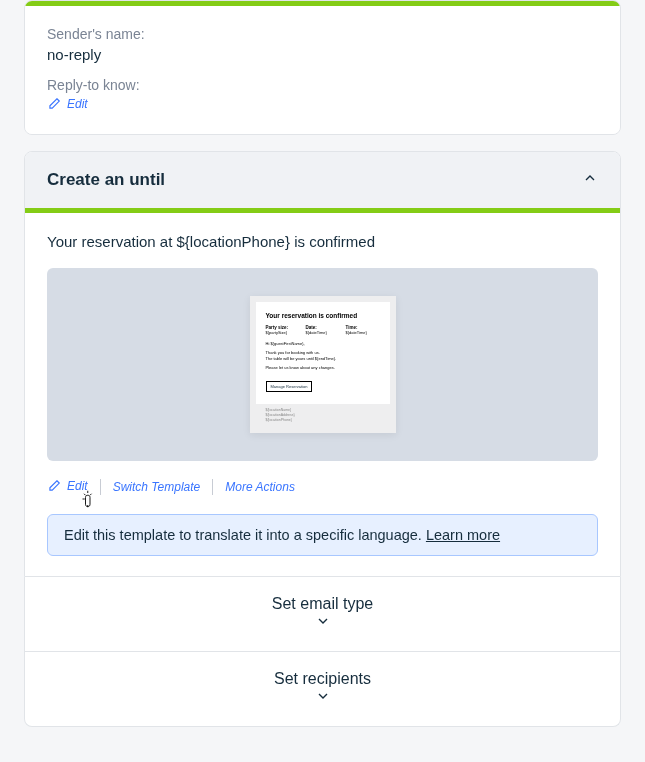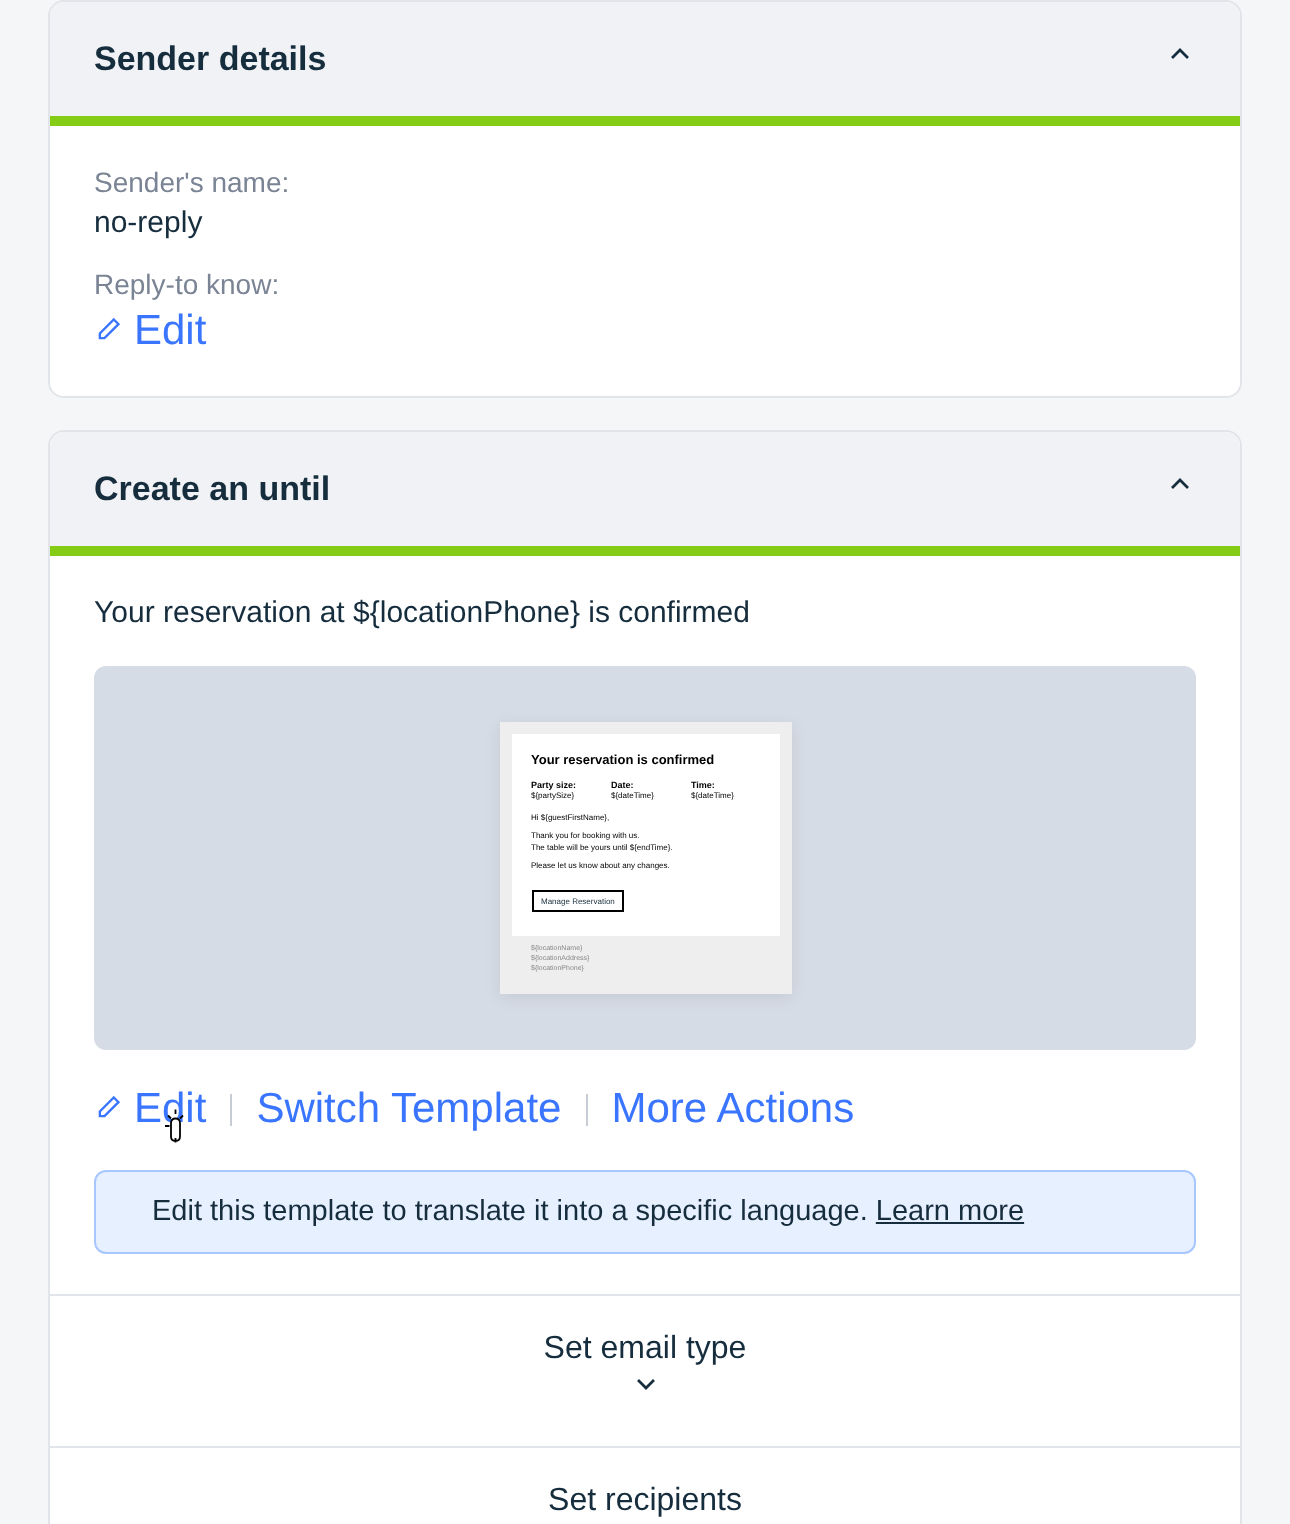--- a/index.html
+++ b/index.html
@@ -47,26 +47,27 @@
       margin-bottom: 14px;
     }
     .action-row {
       display: flex;
       align-items: center;
       gap: 12px;
       margin-top: 4px;
     }
     .link-btn {
       display: inline-flex;
-      align-items: center;
+      align-items: flex-start;
       gap: 6px;
       color: #3a75ff;
-      font-size: 21px;
+      font-size: 12px;
       cursor: pointer;
       text-decoration: none;
+      font-style: italic;
     }
     .pencil-icon {
       width: 14px;
       height: 14px;
       flex-shrink: 0;
     }
     .chevron-icon {
       width: 16px;
       height: 16px;
       flex-shrink: 0;
@@ -133,21 +134,21 @@
     .ep-footer {
       font-size:3.5px;
       color:#888;
       line-height:1.4;
       padding: 4px 10px;
     }
     .info-banner {
       background: #e7f0ff;
       border: 1px solid #a8c7ff;
       border-radius: 6px;
-      padding: 12px 28px;
+      padding: 12px 16px;
       font-size: 14.5px;
       color: #162d3d;
       margin-top: 6px;
     }
     .info-banner a {
       color: #162d3d;
       text-decoration: underline;
       cursor: pointer;
     }
     .collapsed-header {
@@ -169,28 +170,20 @@
     }
     .cursor-overlay {
       position: absolute;
       pointer-events: none;
     }
   </style>
 </head>
 <body>
 
 <div class="panel">
-  <div class="panel-header">
-    <span class="panel-header-title">Sender details</span>
-    <span>
-      <svg class="chevron-icon" viewBox="0 0 24 24" fill="none" stroke="#162d3d" stroke-width="2">
-          <polyline points="6 15 12 9 18 15"></polyline>
-        </svg>
-    </span>
-  </div>
   <div class="panel-body">
     <div class="field-label">Sender's name:</div>
     <div class="field-value">no-reply</div>
     <div class="field-label">Reply-to know:</div>
     <div class="action-row">
       <a class="link-btn">
         <span>
           <svg class="pencil-icon" viewBox="0 0 24 24" fill="none" stroke="#3a75ff" stroke-width="2">
               <path d="M17 3l4 4-12 12H5v-4L17 3z"></path>
             </svg>

